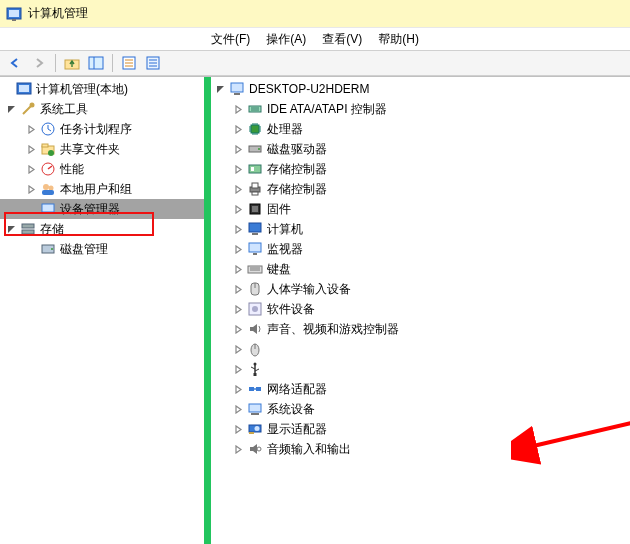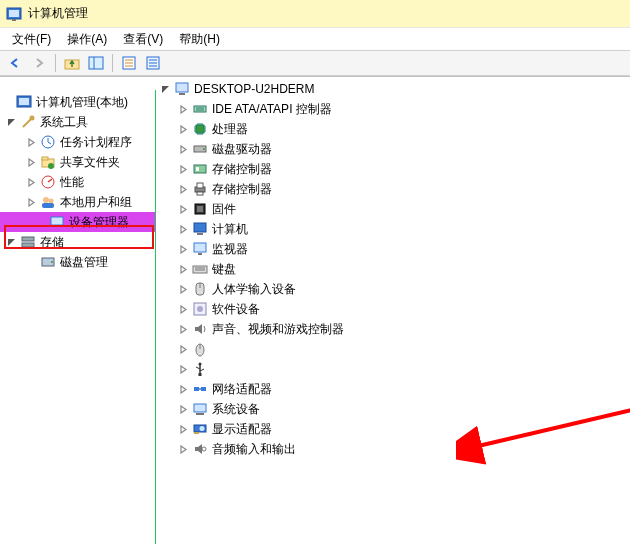--- a/index.html
+++ b/index.html
@@ -25,20 +25,21 @@
   .titlebar .app-icon {
     width: 16px; height: 16px;
     margin-right: 6px;
   }
   .menubar {
     height: 22px;
     display: flex;
     align-items: center;
     padding: 0 4px;
     background: #fff;
+    justify-content: center;
   }
   .menubar .menu-item {
     padding: 2px 8px;
     cursor: default;
   }
   .toolbar {
     height: 26px;
     display: flex;
     align-items: center;
     padding: 0 4px;
@@ -56,42 +57,41 @@
     width: 1px; height: 18px;
     background: #c0c0c0;
     margin: 0 3px;
   }
   .main {
     display: flex;
     height: calc(100% - 76px);
     border-top: 1px solid #c0c0c0;
   }
   .left-pane {
-    width: 156px;
-    border-right: 1px solid #22c55e;
+    width: 211px;
+    border-right: 7px solid #22c55e;
     overflow: auto;
     padding: 2px 0;
     background: #fff;
-    margin-top: 13px;
   }
   .right-pane {
     flex: 1;
     overflow: auto;
     padding: 2px 0;
     background: #fff;
     position: relative;
   }
   .tree-row {
     display: flex;
     align-items: center;
     height: 20px;
     white-space: nowrap;
     cursor: default;
   }
-  .tree-row.selected { background: #d946ef; padding-left: 9px; }
+  .tree-row.selected { background: #a3a3a3; }
   .expander {
     width: 14px; height: 14px;
     display: flex; align-items: center; justify-content: center;
     color: #555;
     font-size: 10px;
     flex: 0 0 14px;
   }
   .row-icon {
     width: 16px; height: 16px;
     margin: 0 4px 0 2px;

